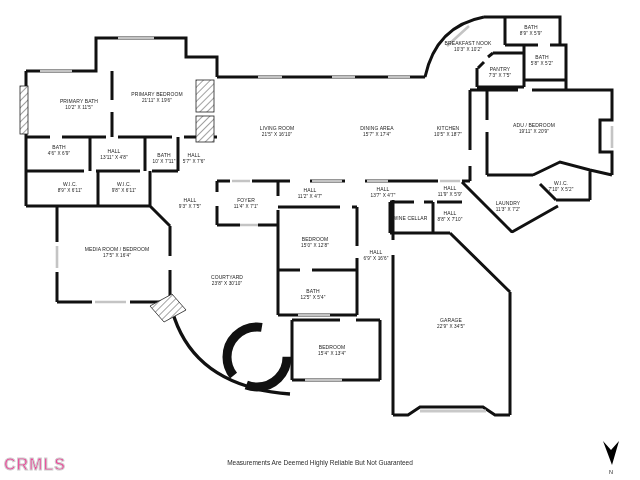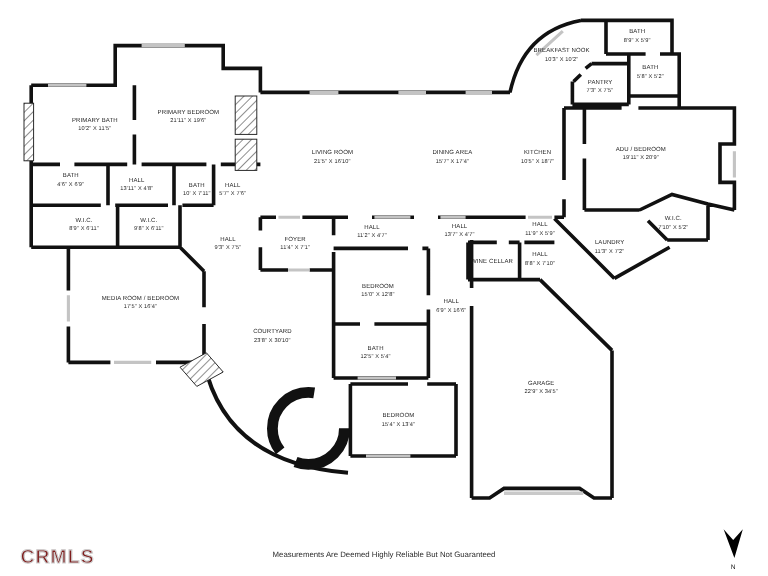--- a/index.html
+++ b/index.html
@@ -6,22 +6,22 @@
   #stage{position:relative;width:640px;height:480px;background:#ffffff;overflow:hidden;
          font-family:"Liberation Sans",sans-serif;}
   #plan-svg{position:absolute;left:0;top:0;}
   #labels{position:absolute;left:0;top:0;width:640px;height:480px;}
   .room-label{position:absolute;transform:translate(-50%,-50%);text-align:center;
               color:#1c1c1c;white-space:nowrap;letter-spacing:.1px;line-height:1.3;}
   .room-label .nm{display:block;font-size:5px;}
   .room-label .dm{display:block;font-size:4.7px;}
   #disclaimer{position:absolute;left:0;right:0;bottom:14px;text-align:center;
               font-size:6.5px;color:#2b2b2b;}
-  #mls-logo{position:absolute;left:17px;bottom:6px;font-size:16px;font-weight:bold;
-            letter-spacing:1px;color:#7f1d1d;-webkit-text-stroke:1px #cfcfcf;}
+  #mls-logo{position:absolute;left:4px;bottom:6px;font-size:16px;font-weight:bold;
+            letter-spacing:1px;color:#ec4899;-webkit-text-stroke:1px #cfcfcf;}
   .compass-n{font-size:5.5px;fill:#1c1c1c;}
 </style>
 </head>
 <body>
 
 <div id="stage">
 
   <svg id="plan-svg" width="640" height="480" viewBox="0 0 640 480">
     <defs>
       <pattern id="hatch" width="5" height="5" patternUnits="userSpaceOnUse" patternTransform="rotate(45)">

